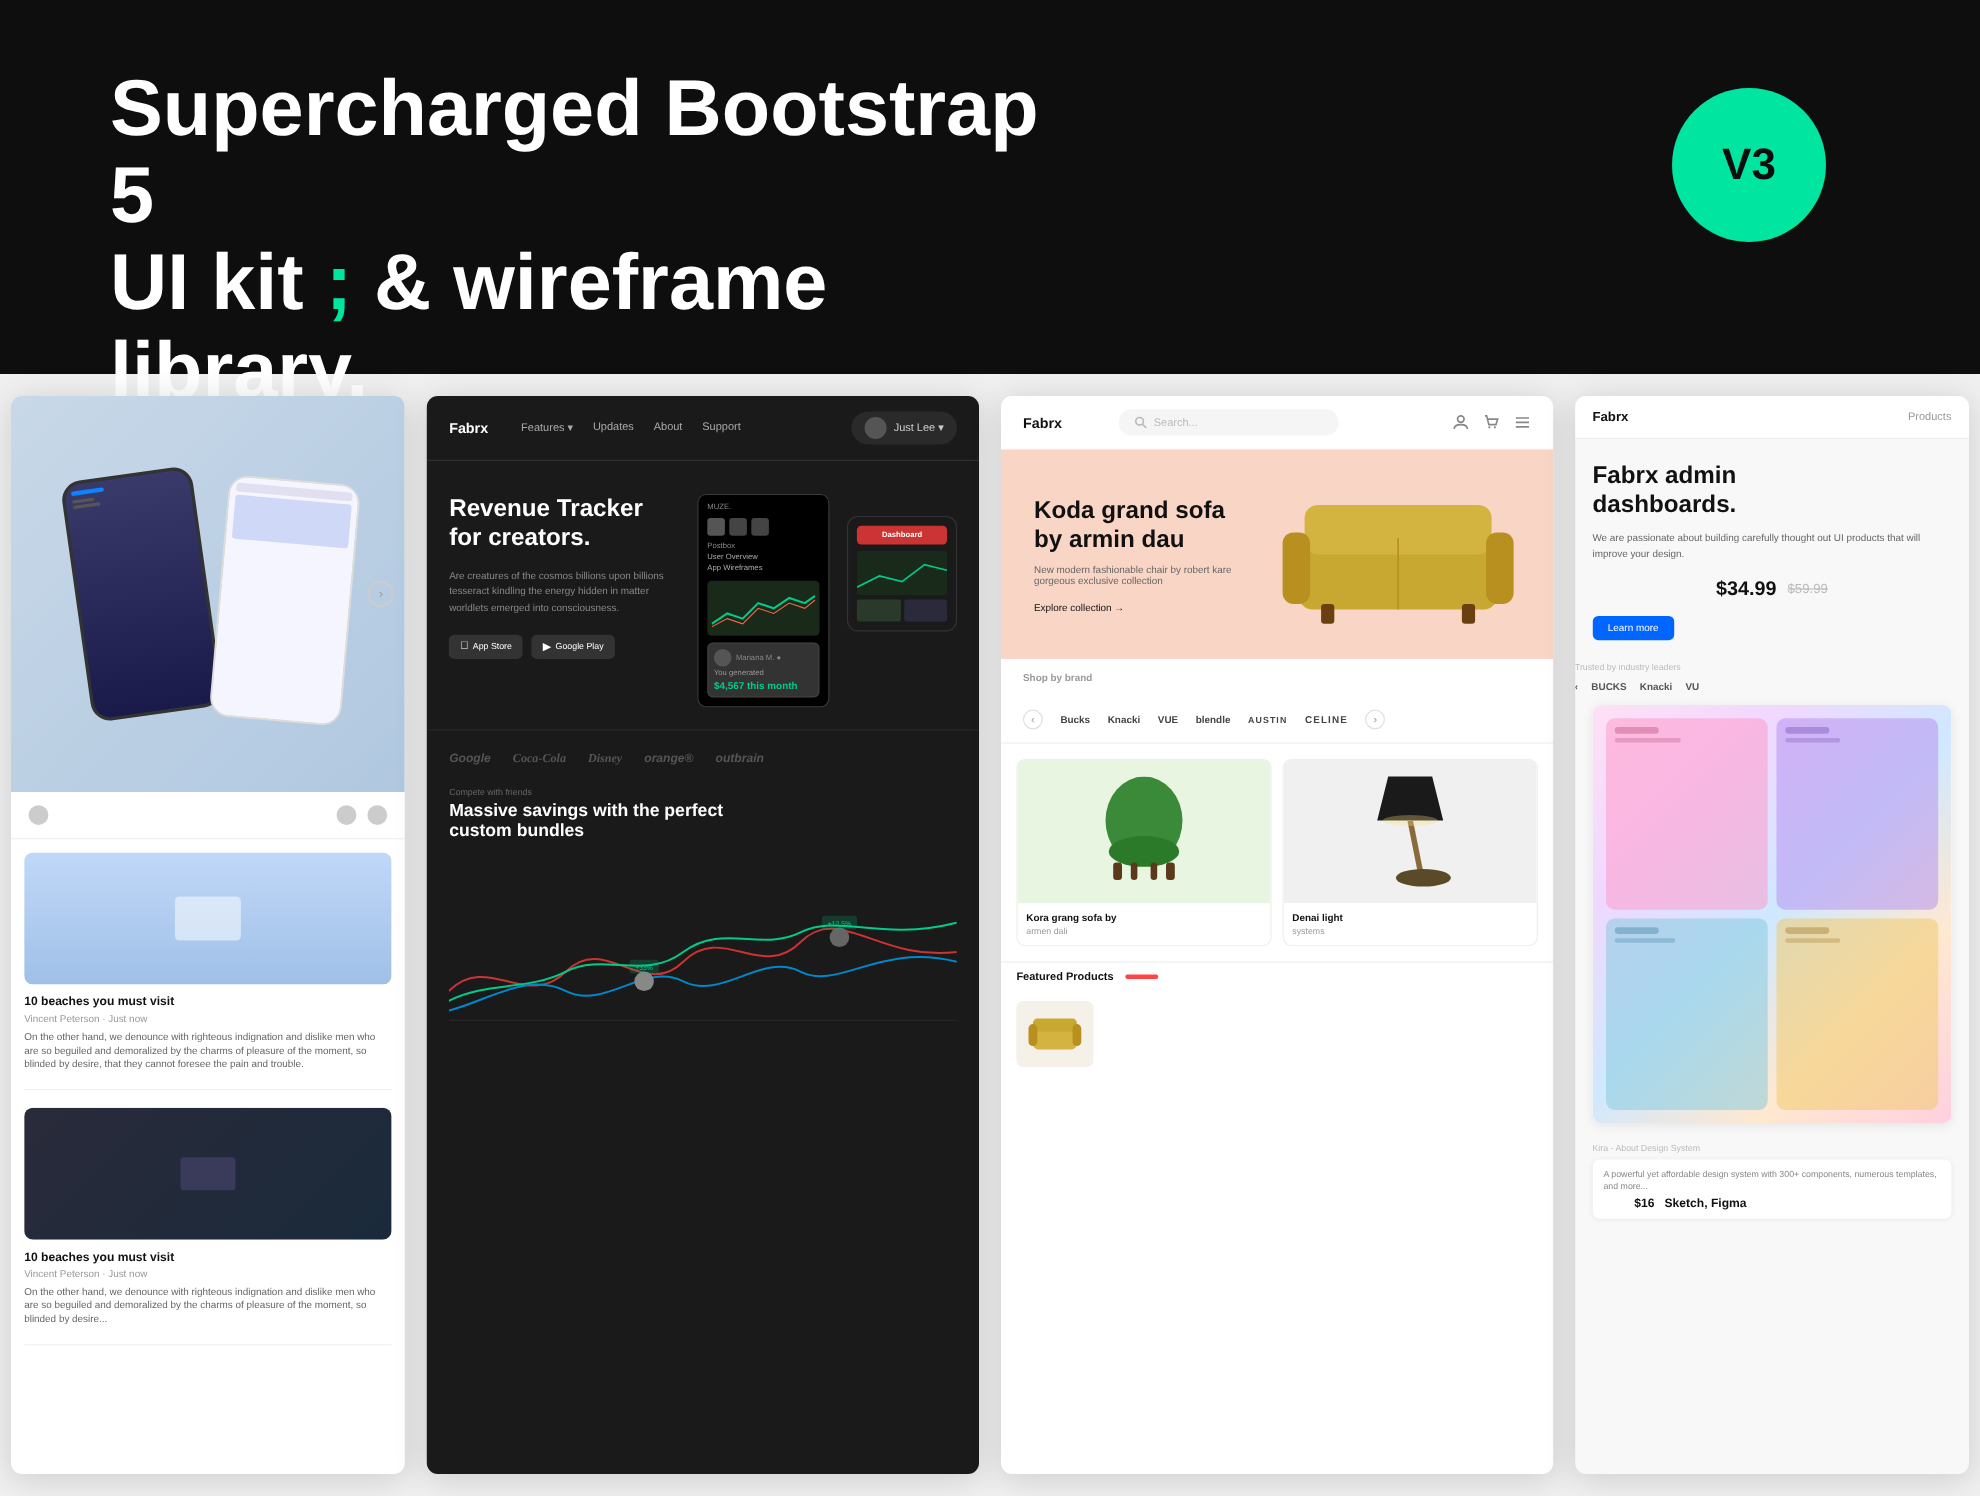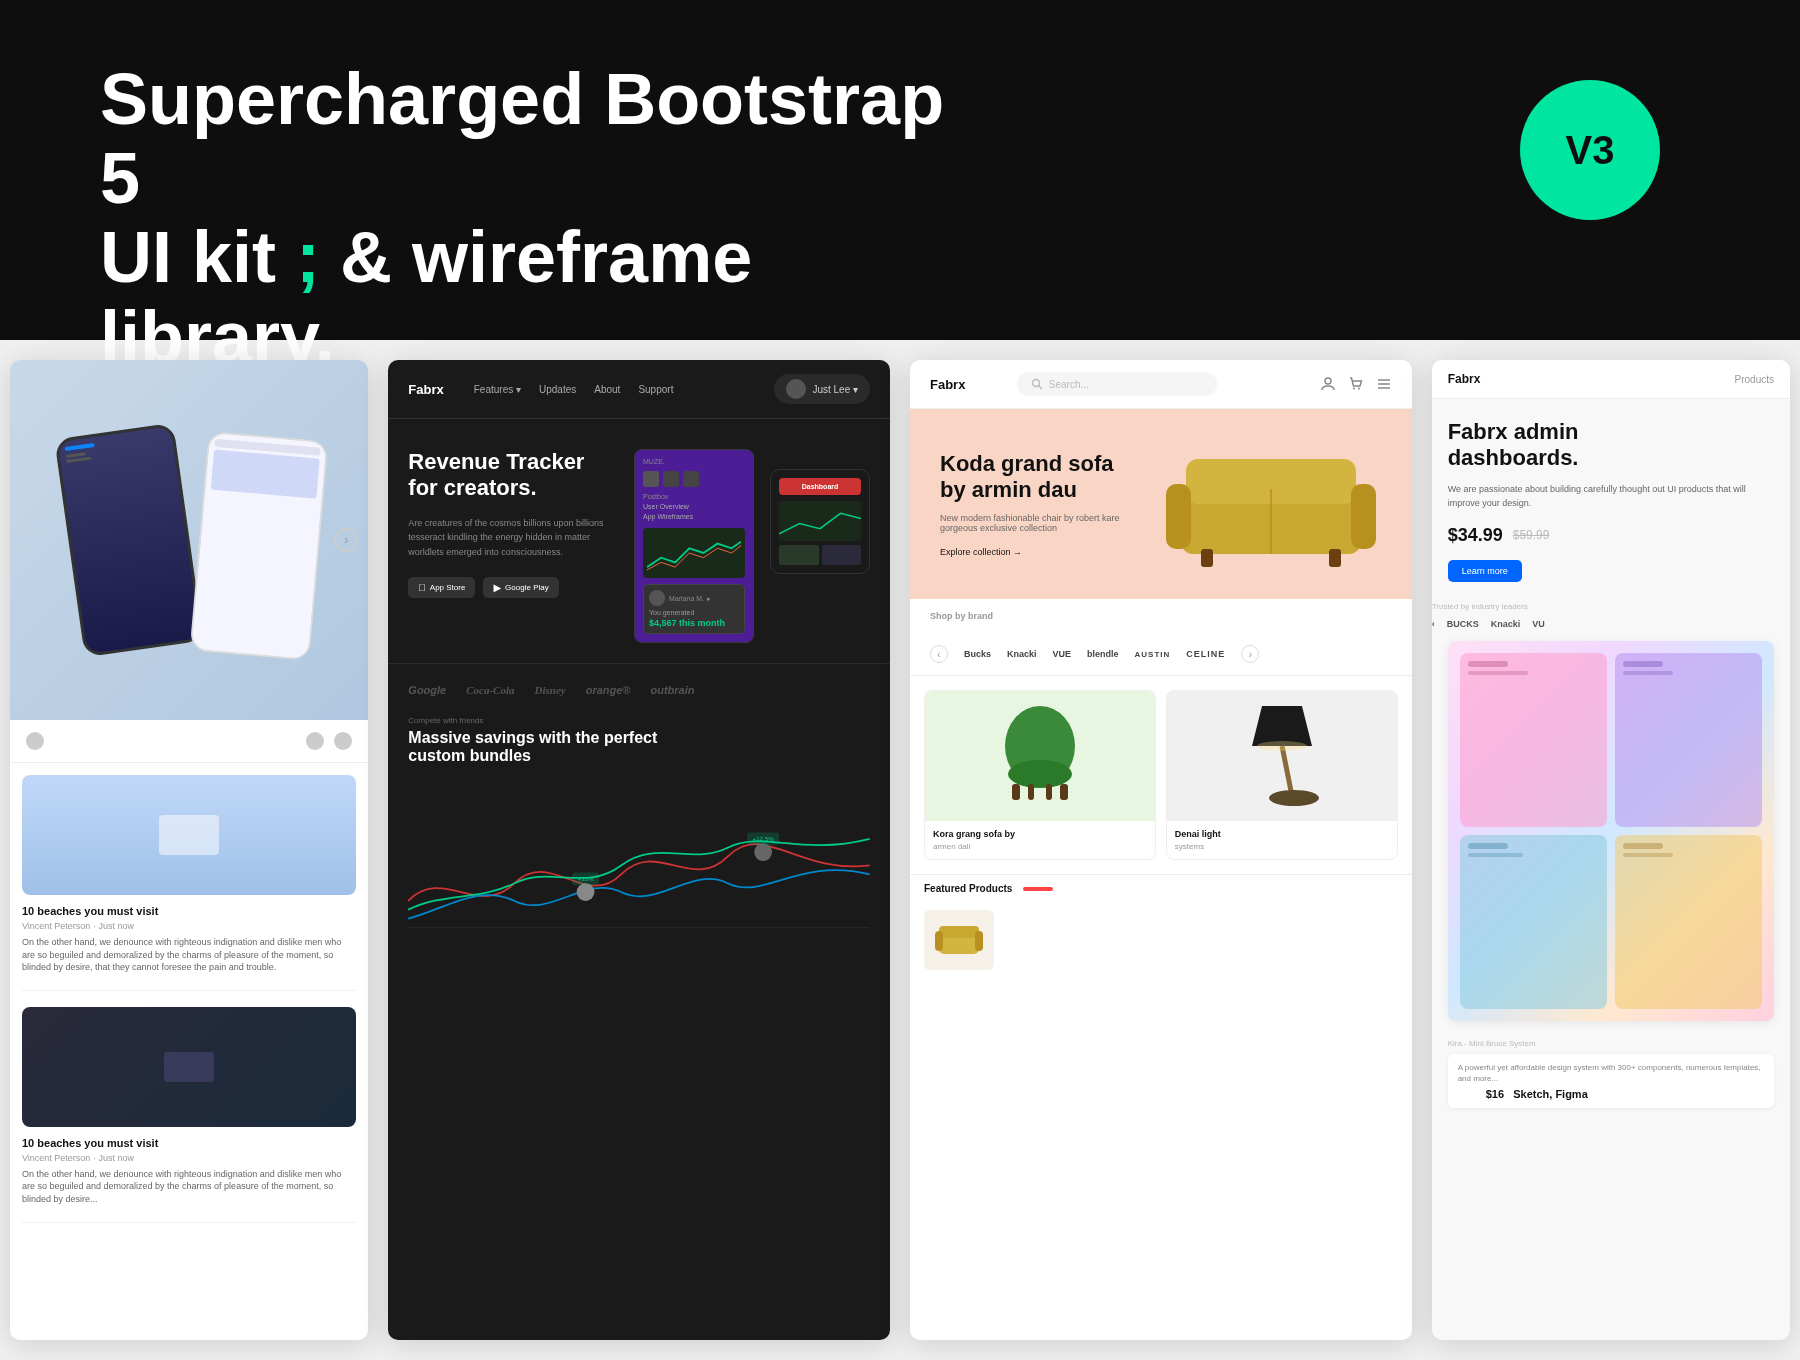--- a/index.html
+++ b/index.html
@@ -495,20 +495,21 @@
       font-size: 9px;
       color: #666;
       line-height: 1.6;
       margin-bottom: 14px;
     }
     .price-row {
       display: flex;
       align-items: center;
       gap: 10px;
       margin-bottom: 14px;
+      justify-content: center;
     }
     .price-new {
       font-size: 18px;
       font-weight: 800;
       color: #111;
     }
     .price-old {
       font-size: 12px;
       color: #bbb;
       text-decoration: line-through;
@@ -669,21 +670,21 @@
             </div>
             <div class="btn-store">
               <span class="btn-store-icon">▶</span>
               <span>Google Play</span>
             </div>
           </div>
         </div>
         <div class="card2-phone-area">
 
           <div style="position:relative;">
-            <div style="background:#4c1d95;border-radius:8px;padding:8px;width:120px;border:1px solid #3a3a3a;">
+            <div style="background:#000000;border-radius:8px;padding:8px;width:120px;border:1px solid #3a3a3a;">
               <div style="font-size:7px;color:#888;margin-bottom:6px;">MUZE.</div>
               <div style="display:flex;gap:4px;margin-bottom:6px;">
                 <div style="width:16px;height:16px;background:#555;border-radius:3px;"></div>
                 <div style="width:16px;height:16px;background:#444;border-radius:3px;"></div>
                 <div style="width:16px;height:16px;background:#444;border-radius:3px;"></div>
               </div>
               <div style="font-size:7px;color:#888;margin-bottom:3px;">Postbox</div>
               <div style="font-size:7px;color:#aaa;margin-bottom:3px;">User Overview</div>
               <div style="font-size:7px;color:#aaa;margin-bottom:8px;">App Wireframes</div>
 
@@ -933,21 +934,21 @@
             <div style="width:55px;height:4px;background:rgba(60,130,160,0.3);border-radius:3px;"></div>
           </div>
 
           <div style="background:rgba(240,200,100,0.5);border-radius:8px;padding:8px;">
             <div style="width:40px;height:6px;background:rgba(160,120,40,0.4);border-radius:3px;margin-bottom:4px;"></div>
             <div style="width:50px;height:4px;background:rgba(160,120,40,0.3);border-radius:3px;"></div>
           </div>
         </div>
       </div>
 
-      <div class="card4-mini-label">Kira - Mini Bruce System</div>
+      <div class="card4-mini-label">Kira - About Design System</div>
       <div class="card4-mini-card">
         <div class="mini-card-desc">A powerful yet affordable design system with 300+ components, numerous templates, and more...</div>
         <div class="mini-card-price">$16 &nbsp; Sketch, Figma</div>
       </div>
     </div>
   </div>
 
 </div>
 
 </body></html>

